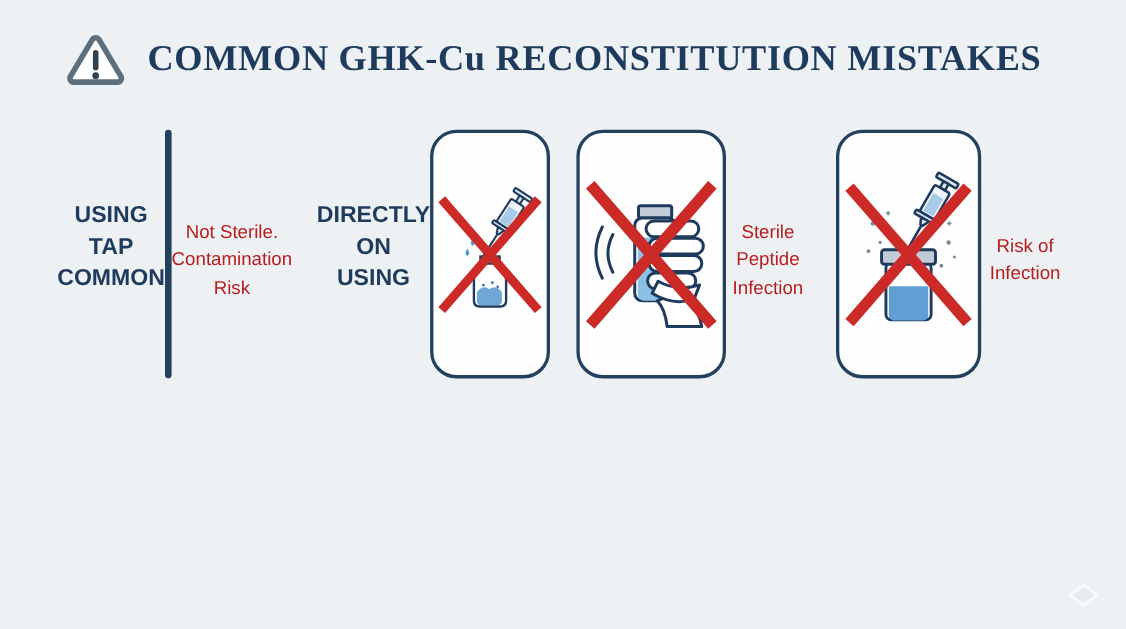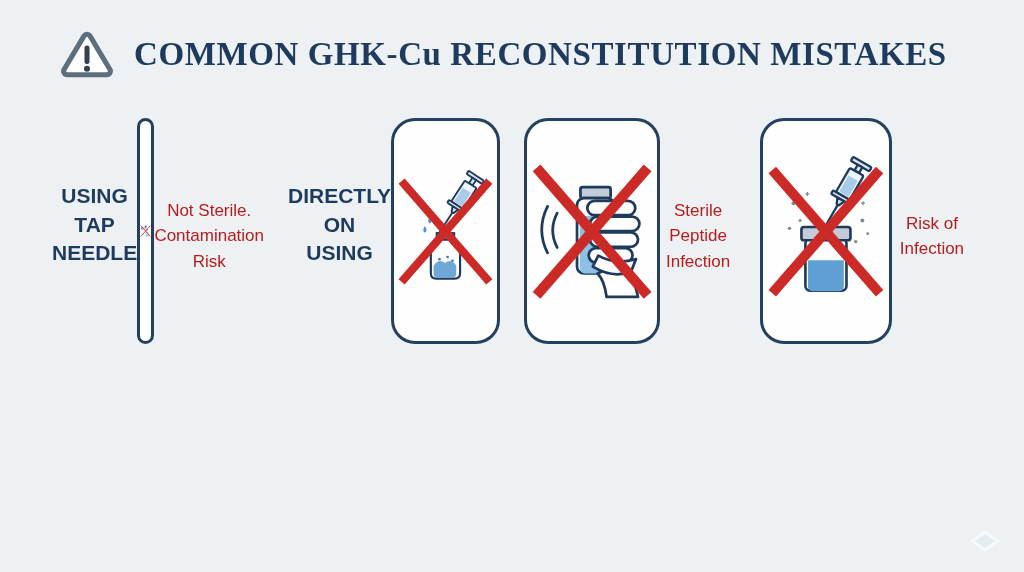--- a/index.html
+++ b/index.html
@@ -90,21 +90,21 @@
       </svg>
     </span>
     <h1 class="title">COMMON GHK-Cu RECONSTITUTION MISTAKES</h1>
   </header>
 
   <main class="grid">
 
     <section class="col">
       <h2 class="heading">
         <span>USING</span>
-        <span>TAP NEEDLE</span>
+        <span>TAP COMMON</span>
       </h2>
       <div class="panel">
         <svg viewBox="0 0 190 216">
           <g>
             <rect x="18" y="50" width="16" height="32" rx="3" fill="#cdd9e3" stroke="#1e3a5c" stroke-width="4"></rect>
             <path d="M34 56 H86 V42 H100 V56 C120 57 130 70 130 88 V98 H109 V88 C109 78 100 74 92 74 H34 Z" fill="#dce6ee" stroke="#1e3a5c" stroke-width="4" stroke-linejoin="round"></path>
             <rect x="80" y="20" width="40" height="10" rx="4" fill="#dce6ee" stroke="#1e3a5c" stroke-width="4"></rect>
             <rect x="95" y="30" width="10" height="12" fill="#dce6ee" stroke="#1e3a5c" stroke-width="3"></rect>
             <path d="M119 106 c-4.5 7.5 -4.5 12.5 0 15 c4.5 -2.5 4.5 -7.5 0 -15" fill="#5f9fd4"></path>
             <rect x="107" y="128" width="24" height="10" fill="#dce6ee" stroke="#1e3a5c" stroke-width="4"></rect>

